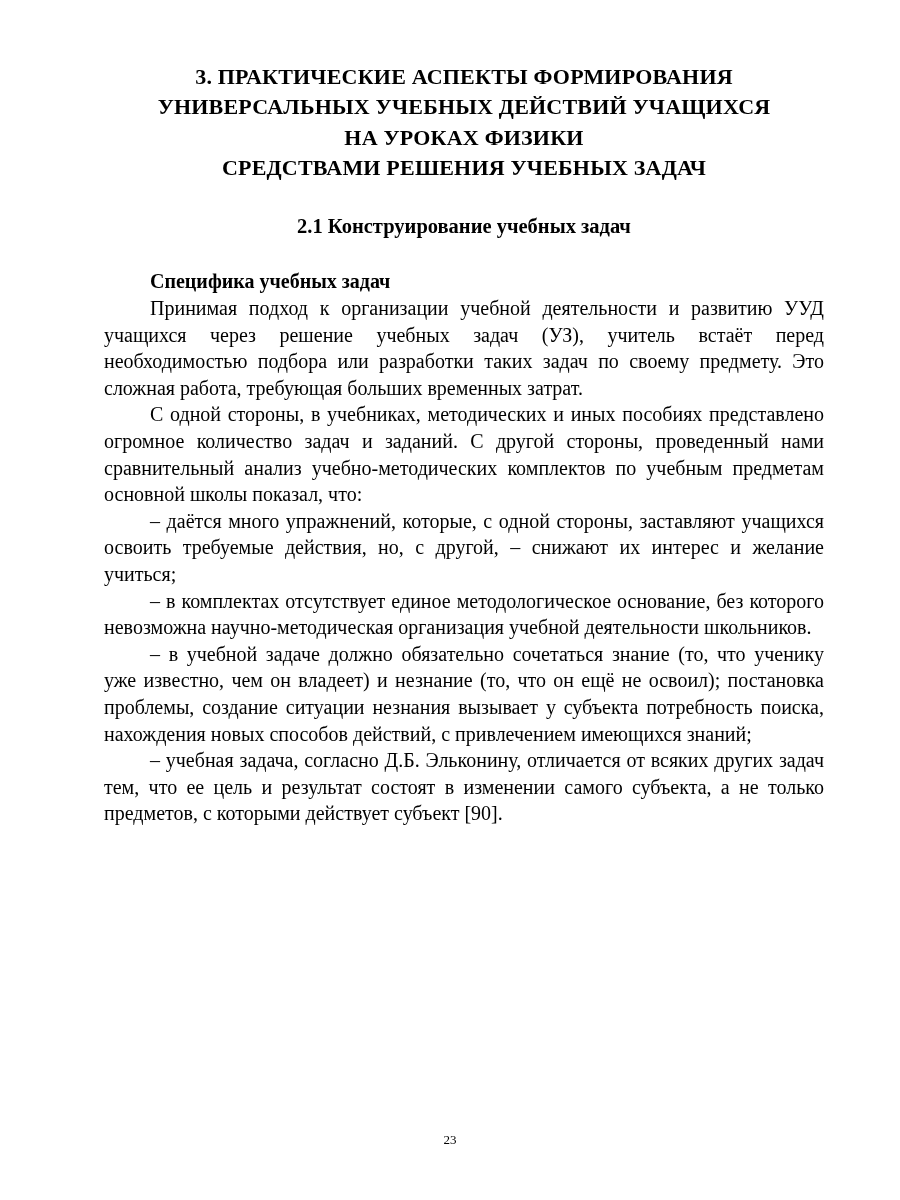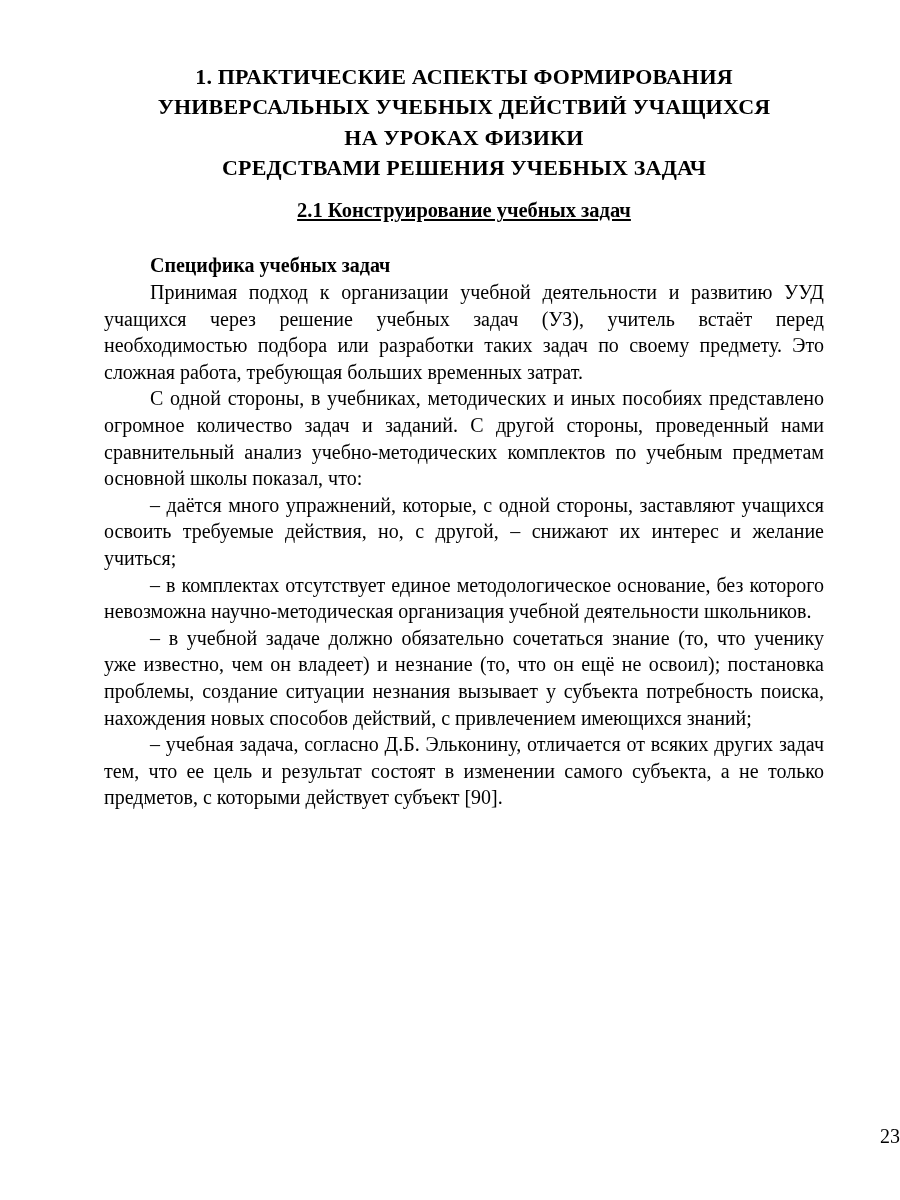--- a/index.html
+++ b/index.html
@@ -29,22 +29,21 @@
       line-height: 1.38;
       letter-spacing: 0.2px;
     }
     .chapter-title .title-line {
       display: block;
     }
     .section-heading {
       text-align: center;
       font-weight: bold;
       font-size: 20.5px;
-      margin-top: 16px;
-      text-decoration: underline;
+      margin-top: 32px;
     }
     .body-text {
       margin-top: 30px;
       font-size: 20px;
       line-height: 1.33;
       text-align: justify;
       hyphens: auto;
       -webkit-hyphens: auto;
     }
     .body-text p {
@@ -54,31 +53,31 @@
     }
     .subheading {
       font-weight: bold;
       text-align: left;
     }
     .page-number {
       position: absolute;
       left: 0;
       bottom: 52px;
       width: 100%;
-      text-align: right;
-      font-size: 20px;
+      text-align: center;
+      font-size: 13px;
     }
   </style>
 </head>
 <body>
 
 <div class="page">
 
   <div class="chapter-title">
-    <span class="title-line">1. ПРАКТИЧЕСКИЕ АСПЕКТЫ ФОРМИРОВАНИЯ</span>
+    <span class="title-line">3. ПРАКТИЧЕСКИЕ АСПЕКТЫ ФОРМИРОВАНИЯ</span>
     <span class="title-line">УНИВЕРСАЛЬНЫХ УЧЕБНЫХ ДЕЙСТВИЙ УЧАЩИХСЯ</span>
     <span class="title-line">НА УРОКАХ ФИЗИКИ</span>
     <span class="title-line">СРЕДСТВАМИ РЕШЕНИЯ УЧЕБНЫХ ЗАДАЧ</span>
   </div>
 
   <div class="section-heading">2.1 Конструирование учебных задач</div>
 
   <div class="body-text">
     <p class="subheading">Специфика учебных задач</p>
     <p>Принимая подход к организации учебной деятельности и развитию УУД учащихся через решение учебных задач (УЗ), учитель встаёт перед необходимостью подбора или разработки таких задач по своему предмету. Это сложная работа, требующая больших временных затрат.</p>

